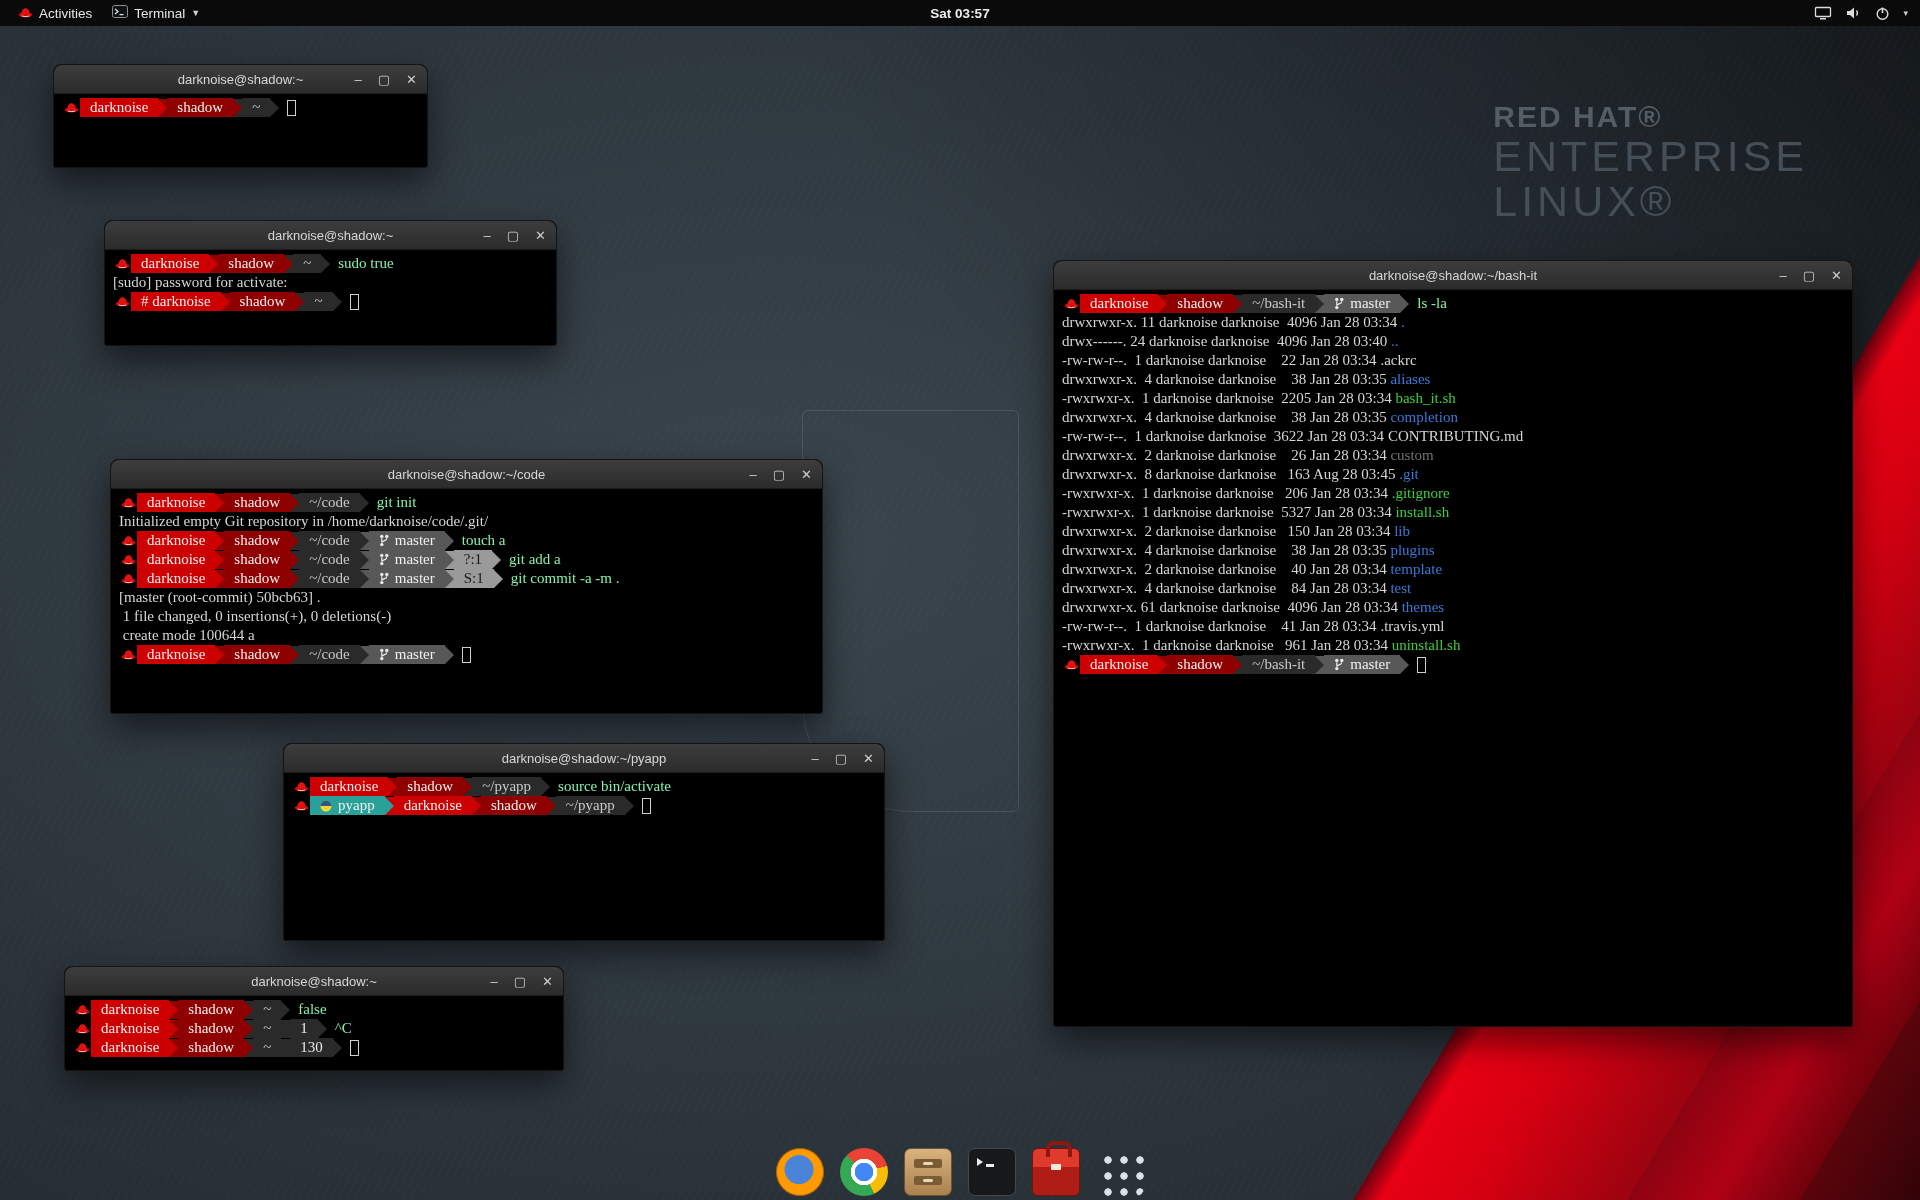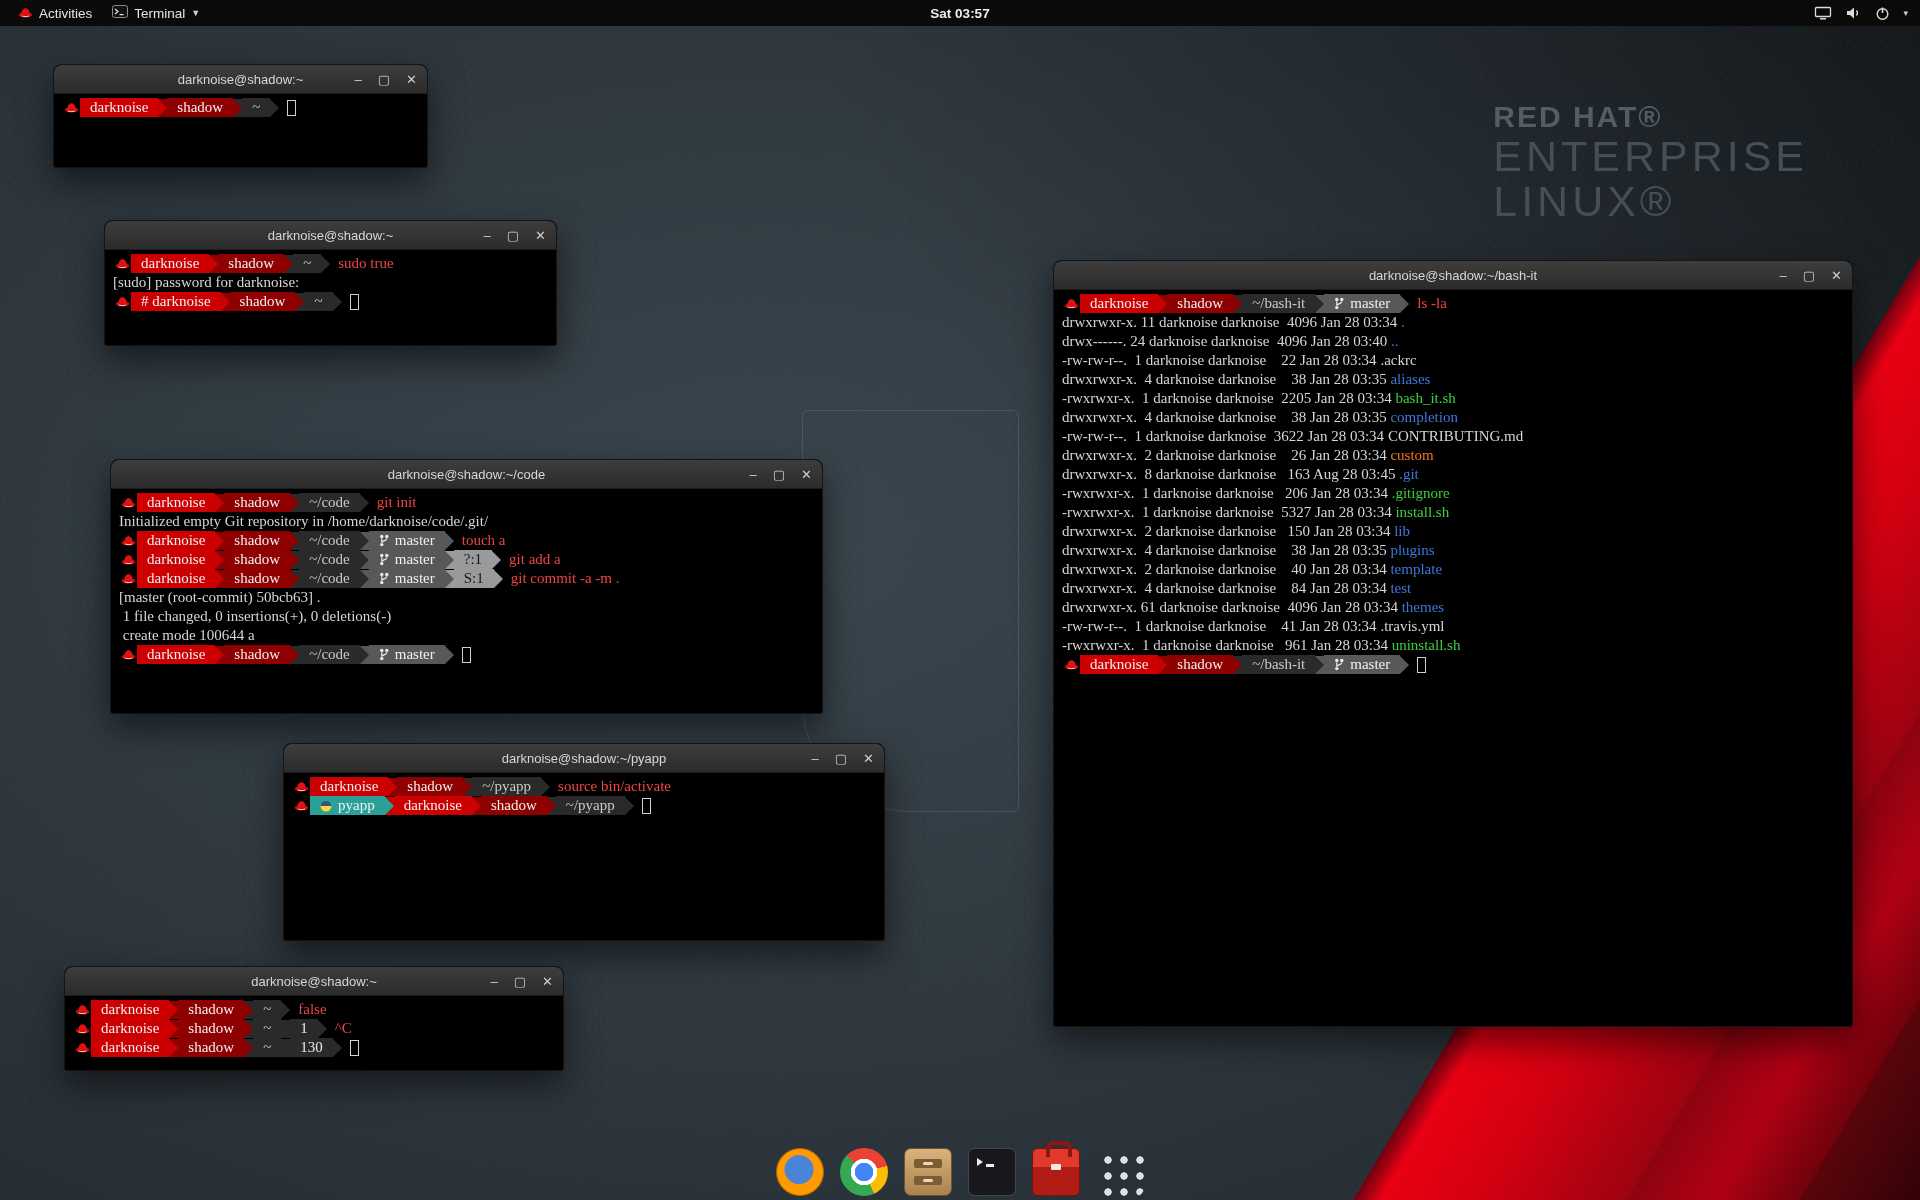--- a/index.html
+++ b/index.html
@@ -44,21 +44,21 @@
   .term-body{position:absolute;top:28px;left:0;right:0;bottom:0;overflow:hidden;
     padding:5px 8px;font-family:Liberation Serif, serif;font-size:15px;color:#d6d6d6;}
   .term-line{display:flex;align-items:center;height:19px;white-space:pre;}
   .hat{display:inline-flex;align-items:center;justify-content:center;width:18px;height:19px;flex:none;}
   .pl-seg{display:inline-flex;align-items:center;gap:6px;height:19px;padding:0 10px;flex:none;color:#f0f0f0;}
   .seg-path{color:#c9c9c9;}
   .seg-exit{color:#e8e8e8;}
   .seg-stat{color:#181818;}
   .seg-icon{display:inline-flex;align-items:center;}
   .pl-arrow{width:0;height:0;flex:none;}
-  .cmd{margin-left:8px;color:#ef4444;}
+  .cmd{margin-left:8px;color:#86efac;}
   .plain{color:#d6d6d6;}
   .fname{color:#d6d6d6;}
   .cursor{display:inline-block;width:9px;height:16px;border:1px solid #cfcfcf;margin-left:8px;flex:none;box-sizing:border-box;}
   
   .dock{position:absolute;bottom:4px;left:50%;transform:translateX(-50%);display:flex;gap:16px;align-items:center;z-index:15;}
   .dock-icon{width:48px;height:48px;position:relative;border-radius:8px;cursor:default;}
   .icon-firefox{border-radius:50%;
     background:radial-gradient(circle at 48% 45%, #4a84d8 0 14px, rgba(0,0,0,0) 15px),
                radial-gradient(circle at 50% 50%, #ff9a00 0 24px, #d45500 24px);
     box-shadow:inset 0 0 0 1px rgba(120,60,0,0.6);}
@@ -164,21 +164,21 @@
             <span class="win-btn">▢</span>
             <span class="win-btn">✕</span>
           </span>
         </div>
         <div class="term-body">
           <div class="term-line"><span class="hat"><svg width="15" height="11" viewBox="0 0 15 11">
                 <ellipse cx="7.5" cy="7.8" rx="6.8" ry="2.6" fill="#cf0a0a"></ellipse>
                 <path d="M3.2 7.8 C3.2 3.4 5.2 1.2 7.5 1.2 C9.8 1.2 11.8 3.4 11.8 7.8 Z" fill="#e01212"></path>
                 <path d="M3.8 8.9 C5.6 9.8 9.4 9.8 11.2 8.9" stroke="#f2f2f2" stroke-width="0.9" fill="none"></path>
               </svg></span><span class="pl-seg seg-user" style="background: rgb(204, 0, 0);"><span>darknoise</span></span><span class="pl-arrow" style="border-left: 9px solid rgb(204, 0, 0); border-top: 9.5px solid rgb(143, 0, 0); border-bottom: 9.5px solid rgb(143, 0, 0);"></span><span class="pl-seg seg-host" style="background: rgb(143, 0, 0);"><span>shadow</span></span><span class="pl-arrow" style="border-left: 9px solid rgb(143, 0, 0); border-top: 9.5px solid rgb(42, 42, 42); border-bottom: 9.5px solid rgb(42, 42, 42);"></span><span class="pl-seg seg-path" style="background: rgb(42, 42, 42);"><span>~</span></span><span class="pl-arrow" style="border-left: 9px solid rgb(42, 42, 42); border-top: 9.5px solid transparent; border-bottom: 9.5px solid transparent;"></span><span class="cmd">sudo true</span></div>
-          <div class="term-line"><span class="plain">[sudo] password for darknoise:</span></div>
+          <div class="term-line"><span class="plain">[sudo] password for activate:</span></div>
           <div class="term-line"><span class="hat"><svg width="15" height="11" viewBox="0 0 15 11">
                 <ellipse cx="7.5" cy="7.8" rx="6.8" ry="2.6" fill="#cf0a0a"></ellipse>
                 <path d="M3.2 7.8 C3.2 3.4 5.2 1.2 7.5 1.2 C9.8 1.2 11.8 3.4 11.8 7.8 Z" fill="#e01212"></path>
                 <path d="M3.8 8.9 C5.6 9.8 9.4 9.8 11.2 8.9" stroke="#f2f2f2" stroke-width="0.9" fill="none"></path>
               </svg></span><span class="pl-seg seg-user" style="background: rgb(204, 0, 0);"><span># darknoise</span></span><span class="pl-arrow" style="border-left: 9px solid rgb(204, 0, 0); border-top: 9.5px solid rgb(143, 0, 0); border-bottom: 9.5px solid rgb(143, 0, 0);"></span><span class="pl-seg seg-host" style="background: rgb(143, 0, 0);"><span>shadow</span></span><span class="pl-arrow" style="border-left: 9px solid rgb(143, 0, 0); border-top: 9.5px solid rgb(42, 42, 42); border-bottom: 9.5px solid rgb(42, 42, 42);"></span><span class="pl-seg seg-path" style="background: rgb(42, 42, 42);"><span>~</span></span><span class="pl-arrow" style="border-left: 9px solid rgb(42, 42, 42); border-top: 9.5px solid transparent; border-bottom: 9.5px solid transparent;"></span><span class="cursor"></span></div>
         </div>
       </div>
       <div class="term-window" style="left: 110px; top: 459px; width: 713px; height: 255px;">
         <div class="titlebar">
           <span class="win-title">darknoise@shadow:~/code</span>
@@ -312,21 +312,21 @@
                   <circle cx="2.8" cy="10.6" r="1.7" fill="#ececec"></circle>
                   <path d="M2.8 4.2 V8.8 M7.8 4.2 C7.8 7.4 2.8 6.4 2.8 8.8" stroke="#ececec" stroke-width="1.2" fill="none"></path>
                 </svg></span><span>master</span></span><span class="pl-arrow" style="border-left: 9px solid rgb(88, 88, 88); border-top: 9.5px solid transparent; border-bottom: 9.5px solid transparent;"></span><span class="cmd">ls -la</span></div>
           <div class="term-line"><span class="plain">drwxrwxr-x. 11 darknoise darknoise  4096 Jan 28 03:34 </span><span class="fname" style="color: rgb(60, 120, 216);">.</span></div>
           <div class="term-line"><span class="plain">drwx------. 24 darknoise darknoise  4096 Jan 28 03:40 </span><span class="fname" style="color: rgb(60, 120, 216);">..</span></div>
           <div class="term-line"><span class="plain">-rw-rw-r--.  1 darknoise darknoise    22 Jan 28 03:34 </span><span class="fname">.ackrc</span></div>
           <div class="term-line"><span class="plain">drwxrwxr-x.  4 darknoise darknoise    38 Jan 28 03:35 </span><span class="fname" style="color: rgb(60, 120, 216);">aliases</span></div>
           <div class="term-line"><span class="plain">-rwxrwxr-x.  1 darknoise darknoise  2205 Jan 28 03:34 </span><span class="fname" style="color: rgb(62, 207, 62);">bash_it.sh</span></div>
           <div class="term-line"><span class="plain">drwxrwxr-x.  4 darknoise darknoise    38 Jan 28 03:35 </span><span class="fname" style="color: rgb(60, 120, 216);">completion</span></div>
           <div class="term-line"><span class="plain">-rw-rw-r--.  1 darknoise darknoise  3622 Jan 28 03:34 </span><span class="fname">CONTRIBUTING.md</span></div>
-          <div class="term-line"><span class="plain">drwxrwxr-x.  2 darknoise darknoise    26 Jan 28 03:34 </span><span class="fname" style="color: #f97316;">custom</span></div>
+          <div class="term-line"><span class="plain">drwxrwxr-x.  2 darknoise darknoise    26 Jan 28 03:34 </span><span class="fname" style="color: #737373;">custom</span></div>
           <div class="term-line"><span class="plain">drwxrwxr-x.  8 darknoise darknoise   163 Aug 28 03:45 </span><span class="fname" style="color: rgb(60, 120, 216);">.git</span></div>
           <div class="term-line"><span class="plain">-rwxrwxr-x.  1 darknoise darknoise   206 Jan 28 03:34 </span><span class="fname" style="color: rgb(62, 207, 62);">.gitignore</span></div>
           <div class="term-line"><span class="plain">-rwxrwxr-x.  1 darknoise darknoise  5327 Jan 28 03:34 </span><span class="fname" style="color: rgb(62, 207, 62);">install.sh</span></div>
           <div class="term-line"><span class="plain">drwxrwxr-x.  2 darknoise darknoise   150 Jan 28 03:34 </span><span class="fname" style="color: rgb(60, 120, 216);">lib</span></div>
           <div class="term-line"><span class="plain">drwxrwxr-x.  4 darknoise darknoise    38 Jan 28 03:35 </span><span class="fname" style="color: rgb(60, 120, 216);">plugins</span></div>
           <div class="term-line"><span class="plain">drwxrwxr-x.  2 darknoise darknoise    40 Jan 28 03:34 </span><span class="fname" style="color: rgb(60, 120, 216);">template</span></div>
           <div class="term-line"><span class="plain">drwxrwxr-x.  4 darknoise darknoise    84 Jan 28 03:34 </span><span class="fname" style="color: rgb(60, 120, 216);">test</span></div>
           <div class="term-line"><span class="plain">drwxrwxr-x. 61 darknoise darknoise  4096 Jan 28 03:34 </span><span class="fname" style="color: rgb(60, 120, 216);">themes</span></div>
           <div class="term-line"><span class="plain">-rw-rw-r--.  1 darknoise darknoise    41 Jan 28 03:34 </span><span class="fname">.travis.yml</span></div>
           <div class="term-line"><span class="plain">-rwxrwxr-x.  1 darknoise darknoise   961 Jan 28 03:34 </span><span class="fname" style="color: rgb(62, 207, 62);">uninstall.sh</span></div>

